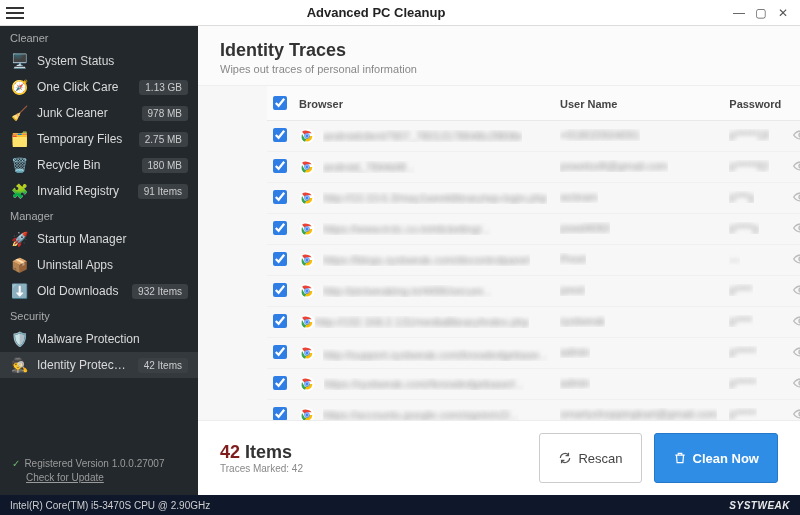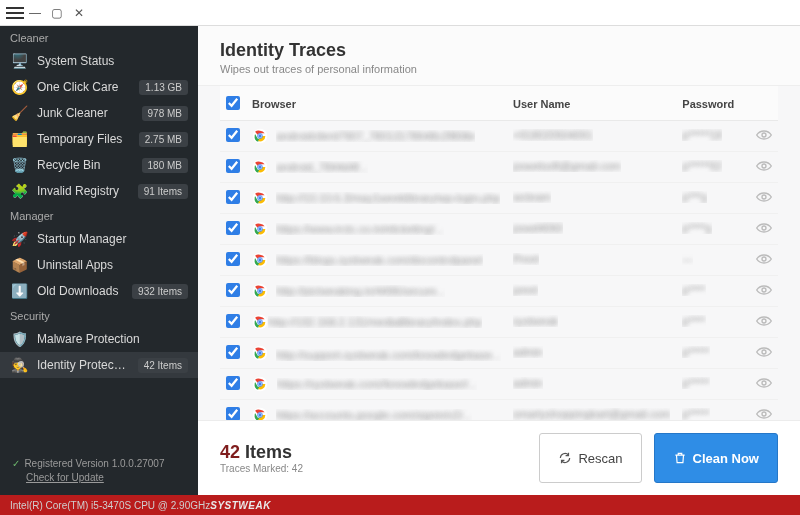--- a/index.html
+++ b/index.html
@@ -26,21 +26,21 @@
 .sidebar .footer-reg { margin-top: auto; padding: 10px 12px 8px; font-size: 10px; color: #9a9a9a; }
 .sidebar .footer-reg .check { color:#6bb36b; margin-right:4px; }
 .sidebar .footer-reg .upd { text-decoration: underline; cursor: pointer; margin-left: 14px; line-height: 18px; }
 
 
 .content { flex: 1; background: #f7f7f8; display: flex; flex-direction: column; min-width: 0; }
 .content-header { padding: 14px 22px 10px; border-bottom: 1px solid #eee; background: #fbfbfb; }
 .content-header h2 { font-size: 18px; font-weight: 600; color: #333; }
 .content-header .sub { font-size: 11px; color: #888; margin-top: 2px; }
 
-.table-wrap { flex: 1; overflow-y: auto; padding: 0 22px; }
+.table-wrap { flex: 1; overflow-y: auto; padding: 0 22px; margin-left: 47px; }
 table { width: 100%; border-collapse: collapse; font-size: 11px; color: #555; }
 thead th { text-align: left; font-weight: 600; color: #444; padding: 10px 6px 8px; position: sticky; top: 0; background: #fbfbfb; border-bottom: 1px solid #e9e9e9; }
 tbody tr { border-bottom: 1px solid #f0f0f0; }
 tbody td { padding: 7px 6px; vertical-align: middle; }
 .chk { width: 14px; height: 14px; accent-color: #2f7ee6; }
 .chrome-ico { width: 16px; height: 16px; display:inline-block; }
 .blur { color: transparent; text-shadow: 0 0 5px rgba(60,60,60,0.55); user-select: none; white-space: nowrap; overflow: hidden; text-overflow: clip; max-width: 100%; display: inline-block; }
 .col-browser { width: 46%; }
 .col-user { width: 25%; }
 .col-pass { width: 18%; }
@@ -53,32 +53,33 @@
 .action-bar .count { flex: 1; }
 .action-bar .count .big { font-size: 18px; font-weight: 600; color: #333; }
 .action-bar .count .big .num { color: #7f1d1d; }
 .action-bar .count .sub { font-size: 10px; color: #888; }
 .btn { height: 50px; padding: 0 18px; border-radius: 3px; font-size: 13px; display: flex; align-items: center; gap: 6px; cursor: pointer; }
 .btn.rescan { background: #fff; border: 1px solid #ccc; color: #444; }
 .btn.clean { background: #2f8de6; border: 1px solid #2577c8; color: #fff; font-weight: 600; }
 .btn svg { width:14px; height:14px; }
 
 
-.statusbar { height: 20px; background: #b91c1c; color: #cfcfcf; font-size: 10px; display: flex; align-items: center; padding: 9px 10px; }
+.statusbar { height: 20px; background: #0f172a; color: #cfcfcf; font-size: 10px; display: flex; align-items: center; padding: 9px 10px; justify-content: space-between; }
 .statusbar .brand { font-style: italic; letter-spacing: 0.5px; font-weight: 700; color:#e9e9e9; }
 </style>
 </head>
 <body>
 
 <div class="titlebar">
   <div class="hamburger">
       <span></span>
       <span></span>
       <span></span>
     </div>
+  <div class="title">Advanced PC Cleanup</div>
   <div class="winbtn">—</div>
   <div class="winbtn">▢</div>
   <div class="winbtn">✕</div>
 </div>
 
 <div class="main">
 
   <div class="sidebar" id="sidebar">
       <div class="group-label">Cleaner</div>
       <div class="item">

